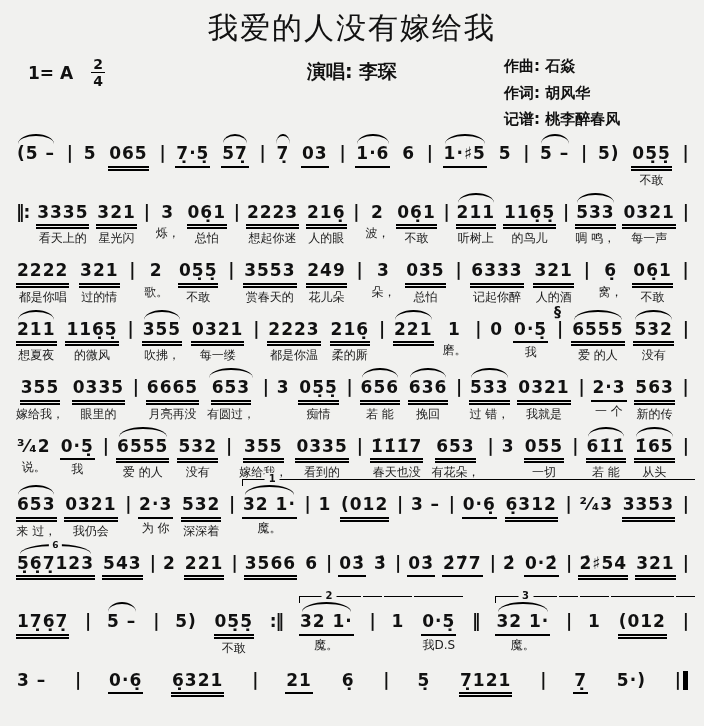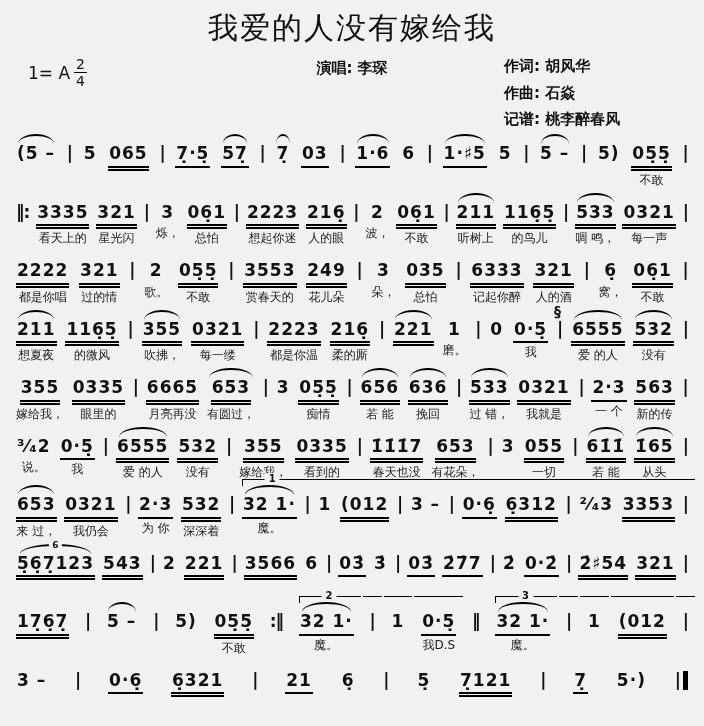--- a/index.html
+++ b/index.html
@@ -12,28 +12,28 @@
 
   
   .title {
     text-align:center; font-size:30px; font-weight:normal;
     letter-spacing:2px; margin:4px 0 2px 0;
     font-family:"DejaVu Serif", serif;
   }
   .hdr { position:relative; height:76px; }
   .keysig {
     position:absolute; left:22px; top:6px;
-    font-size:17px; font-weight:normal; display:flex; align-items:center; gap:4px;
+    font-size:17px; font-weight:bold; display:flex; align-items:center; gap:18px;
   }
   .frac { display:inline-flex; flex-direction:column; align-items:center; line-height:1; font-size:14px; }
   .frac .num { border-bottom:1.5px solid #000; padding:0 2px 1px 2px; }
   .frac .den { padding-top:1px; }
   .singer {
     position:absolute; left:0; right:0; top:8px; text-align:center;
-    font-size:15px; font-weight:bold;
+    font-size:19px; font-weight:bold;
   }
   .credits {
     position:absolute; right:14px; top:2px; width:180px;
     font-size:15px; font-weight:bold; line-height:1.78; text-align:left;
   }
 
   
   #score { padding-top:2px; }
   .line {
     display:flex; justify-content:space-between; align-items:flex-start;
@@ -104,22 +104,22 @@
   <div class="hdr">
     <div class="keysig">
       <span>1= A</span>
       <span class="frac">
         <span class="num">2</span>
         <span class="den">4</span>
       </span>
     </div>
     <div class="singer">演唱: 李琛</div>
     <div class="credits">
+      <div>作曲: 石焱</div>
       <div>作词: 胡风华</div>
-      <div>作曲: 石焱</div>
       <div>记谱: 桃李醉春风</div>
     </div>
   </div>
 
   <div id="score">
       <div class="line">
         <span class="tok arc"><span class="nt">(5 –</span><span class="ly"></span></span>
         <span class="bar b-s"><span class="bt">|</span></span>
         <span class="tok"><span class="nt">5</span><span class="ly"></span></span>
         <span class="tok u2"><span class="nt">065</span><span class="ly"></span></span>

